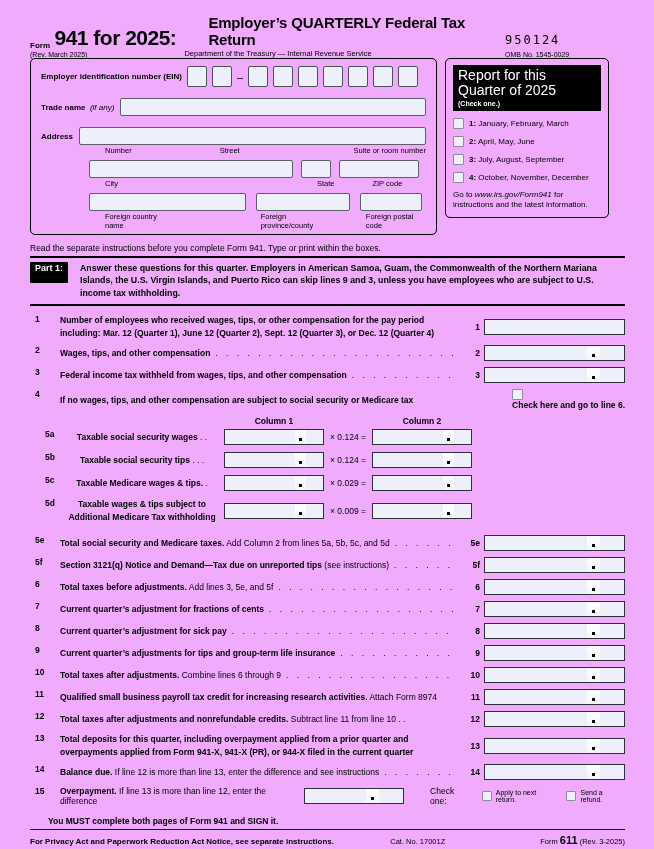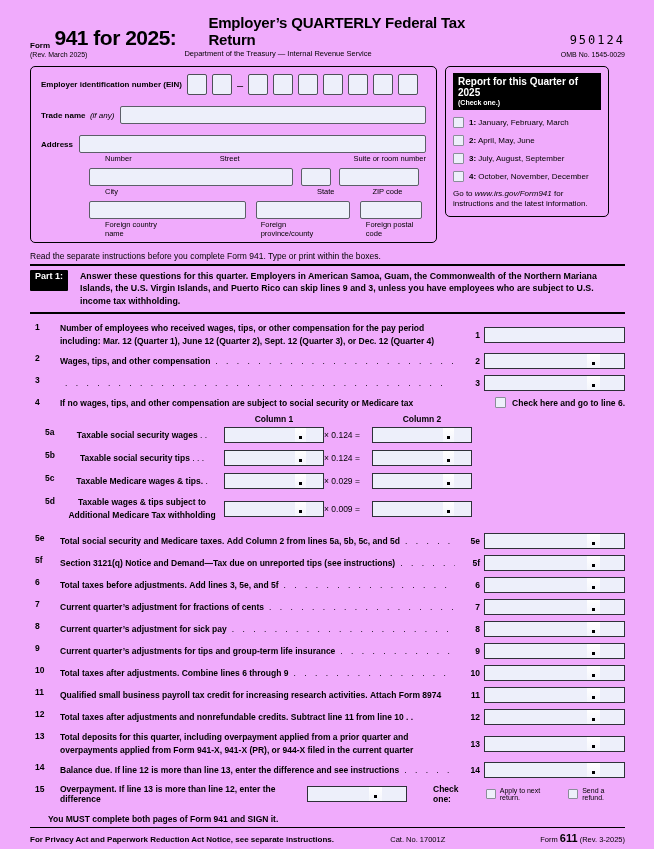--- a/index.html
+++ b/index.html
@@ -11,81 +11,81 @@
   }
   
   .hdr{ display:flex; align-items:flex-end; }
   .hdr-left{ white-space:nowrap; }
   .form-word{ font-size:8px; font-weight:700; vertical-align:bottom; }
   .form-number{ font-size:21px; font-weight:700; letter-spacing:-.5px; }
   .rev{ font-size:7px; margin-top:1px; }
   .hdr-center{ margin-left:8px; flex:1; }
   .hdr-title{ font-size:15px; font-weight:700; letter-spacing:-.2px;margin-left:24px; }
   .hdr-dept{ font-size:7.5px; margin-top:1px; }
-  .hdr-right{ text-align:right; width:120px; }
+  .hdr-right{ width:120px; }
   .ocr{ font-family:"DejaVu Sans Mono", monospace; font-size:12px; letter-spacing:2px; }
   .omb{ font-size:7px; margin-top:4px; }
   
-  .top-grid{ display:flex; margin-top:8px; gap:8px; }
+  .top-grid{ display:flex; gap:8px; }
   .emp-box{ width:407px; border:1.5px solid #000; border-radius:5px; padding:7px 10px 4px 10px; }
   .q-box{ width:164px; border:1.5px solid #000; border-radius:5px; padding:6px 7px; align-self:flex-start; }
   .fld{ background:#edeffa; border:1px solid #5c5e68; border-radius:2px; height:18px; }
   .digit{ width:20px; height:21px; background:#edeffa; border:1px solid #4e5058; border-radius:2px; }
   .erow{ display:flex; align-items:center; }
   .lab{ font-size:8px; font-weight:700; white-space:nowrap; }
   .hint{ font-size:8px; font-style:italic; font-weight:400; }
   .sub{ font-size:7.5px;padding-left:16px; }
   .ein-row .digit{ margin-left:5px; }
   .ein-dash{ font-size:11px; margin-left:5px; }
   .under{ display:flex; font-size:7.5px; margin-top:1px; }
   
   .q-head{ background:#000; color:#fff; padding:3px 5px 4px 5px; }
-  .q-title{ font-size:10px; font-weight:700; line-height:1.1; }
+  .q-title{ font-size:14px; font-weight:400; line-height:1.1; }
   .q-sub{ font-size:7px; font-weight:700; margin-top:1px; }
   .q-opt{ display:flex; align-items:center; margin-top:7px; font-size:8px; }
   .cb{ width:11px; height:11px; background:#edeffa; border:1px solid #8a8d99; border-radius:1px; flex:0 0 auto; }
   .q-opt .cb{ margin-right:5px; }
   .q-goto{ font-size:8px; margin-top:7px; line-height:1.3; }
   .em{ font-style:italic; }
   
   .read-note{ font-size:8.5px; margin-top:8px; padding-bottom:3px; border-bottom:2px solid #000; }
   .part1{ display:flex; padding:4px 0 5px 0; border-bottom:2px solid #000; }
   .p1-badge{ background:#000; color:#fff; font-weight:700; font-size:9px; padding:1px 5px 20px 5px; height:14px; border-radius:1px; margin-right:12px; flex:0 0 auto; }
   .p1-head{ font-size:8.8px; font-weight:700; line-height:1.4; width:540px; }
   
   .lines{ margin-top:8px; }
   .lrow{ display:flex; align-items:center; margin-bottom:6px; font-size:8.5px; }
   .ln{ flex:0 0 30px; padding-left:5px; font-weight:700; align-self:flex-start; }
   .crow .ln{ padding-left:15px; }
   .bold{ font-weight:700; }
-  .rest{ font-weight:700; }
+  .rest{ font-weight:400; }
   .leader{ flex:1; overflow:hidden; white-space:nowrap; letter-spacing:3px; font-size:8.5px; margin:0 5px; color:#000; }
   .rnum{ flex:0 0 20px; text-align:right; font-weight:700; margin-right:4px; }
   .mbox{ position:relative; width:141px; height:16px; background:#edeffa; border:1px solid #2e3038; flex:0 0 auto; }
   .mbox::before{ content:""; position:absolute; top:0; bottom:0; right:24px; width:13px; background:linear-gradient(#ffffff,#f4f5fc); }
   .mbox.plain::before{ display:none; }
   .dot{ position:absolute; right:29px; bottom:3px; width:3px; height:3px; background:#000; }
   .two-line{ line-height:1.5; }
   
   .colhead{ display:flex; font-size:8.5px; font-weight:700; margin:2px 0 3px 0; }
   .colhead .sp{ width:194px; }
   .colhead .c{ width:100px; text-align:center; }
   .colhead .g{ width:48px; }
   .crow{ display:flex; align-items:center; margin-bottom:7px; font-size:8.5px; }
   .clab{ width:164px;text-align:center; }
   .cbox{ width:100px; }
   .cbox::before{ right:17px; width:11px; }
   .cbox .dot{ right:21px; }
-  .mult{ width:48px; text-align:left; font-size:8.5px; }
+  .mult{ width:48px; text-align:center; font-size:8.5px; }
   .sec-gap{ height:4px; }
   
-  .l4-right{ margin-left:auto; display:flex; align-items:flex-end; }
+  .l4-right{ margin-left:auto; display:flex; align-items:flex-start;flex-direction:column; }
   .l4-right .cb{ margin-right:6px; }
   .l15-box{ width:100px; margin-left:6px; }
-  .l15-check{ font-weight:700; margin-left:26px; }
+  .l15-check{ font-weight:400; margin-left:26px; }
   .small-opt{ font-size:7px; margin-left:4px; }
   .l15 .cb{ margin-left:10px; width:10px; height:10px; }
   
   .must{ font-weight:700; font-size:8.5px; padding:4px 0 3px 18px; border-bottom:1.5px solid #000; margin-top:2px; }
   .footrow{ display:flex; align-items:baseline; margin-top:4px; font-size:8px; }
   .privacy{ font-weight:700; flex:1; }
   .catno{ width:150px; font-size:7.5px; }
   .ffoot{ white-space:nowrap; font-size:7.5px; }
   .ffoot .f941{ font-weight:700; font-size:11px; }
 </style>
@@ -213,20 +213,21 @@
       <span class="bold">Wages, tips, and other compensation</span>
       <span class="leader">. . . . . . . . . . . . . . . . . . . . . . . . . . . . . . . . . . . .</span>
       <span class="rnum">2</span>
       <span class="mbox">
           <span class="dot"></span>
         </span>
     </div>
 
     <div class="lrow">
       <span class="ln">3</span>
+      <span class="bold">Federal income tax withheld from wages, tips, and other compensation</span>
       <span class="leader">. . . . . . . . . . . . . . . . . . . . . . . . . . . . . . . . . . . .</span>
       <span class="rnum">3</span>
       <span class="mbox">
           <span class="dot"></span>
         </span>
     </div>
 
     <div class="lrow">
       <span class="ln">4</span>
       <span class="bold">If no wages, tips, and other compensation are subject to social security or Medicare tax</span>

